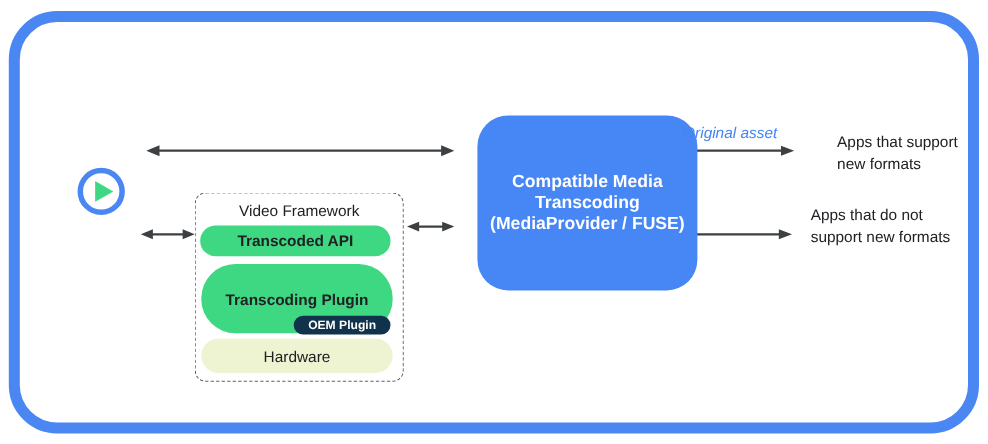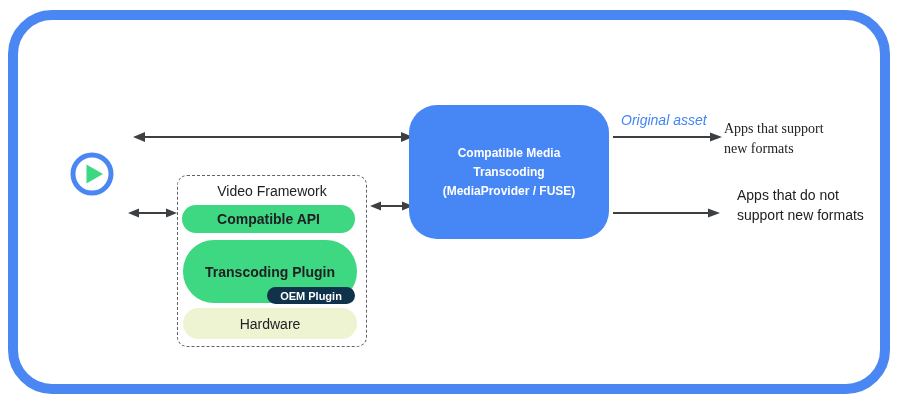--- a/index.html
+++ b/index.html
@@ -13,28 +13,28 @@
   .video-label{left:42px;top:201px;width:92px;text-align:center;font-size:14px;line-height:18px;}
   .mf-box{left:177px;top:175px;width:190px;height:172px;box-sizing:border-box;
           border:1.5px dashed #5f6368;border-radius:10px;background:#ffffff;}
   .mf-title{left:177px;top:183px;width:190px;text-align:center;font-size:14px;}
   .pill{display:flex;align-items:center;justify-content:center;font-size:14px;font-weight:bold;box-sizing:border-box;}
   .pill-api{left:182px;top:205px;width:173px;height:28px;border-radius:14px;background:#3ed883;}
   .pill-service{left:183px;top:240px;width:174px;height:63px;border-radius:31px;background:#3ed883;}
   .pill-oem{left:267px;top:287px;width:88px;height:17px;border-radius:9px;background:#10324b;
             color:#ffffff;font-size:11px;}
   .pill-hw{left:183px;top:308px;width:174px;height:31px;border-radius:16px;background:#eef3d2;font-weight:normal;}
-  .transcoder{left:409px;top:105px;width:200px;height:134px;border-radius:28px;background:#4786f5;
+  .transcoder{left:434px;top:105px;width:200px;height:159px;border-radius:28px;background:#4786f5;
               display:flex;align-items:center;justify-content:center;text-align:center;
-              color:#ffffff;font-weight:bold;font-size:12px;line-height:19px;}
+              color:#ffffff;font-weight:bold;font-size:16px;line-height:19px;}
   .asset-label{font-size:14px;color:#4285f4;}
   .orig-label{left:621px;top:112px;font-style:italic;}
   .trans-label{left:621px;top:217px;}
   .apps{font-size:14px;line-height:20px;}
-  .apps-1{left:724px;top:119px;font-family:Liberation Serif, serif;}
+  .apps-1{left:761px;top:119px;}
   .apps-2{left:737px;top:185px;}
   .arrow line{stroke:#3c4043;stroke-width:2;}
   .arrow polygon{fill:#3c4043;}
 </style>
 </head>
 <body>
 
 <div class="stage">
 
   <div class="frame abs"></div>
@@ -63,21 +63,21 @@
     <line x1="0" y1="8" x2="98" y2="8"></line>
     <polygon points="109,8 97,3.5 97,12.5"></polygon>
   </svg>
   <svg class="abs arrow" style="left:613px;top:205px" width="107" height="16" viewBox="0 0 107 16">
     <line x1="0" y1="8" x2="96" y2="8"></line>
     <polygon points="107,8 95,3.5 95,12.5"></polygon>
   </svg>
 
   <div class="abs mf-box"></div>
   <div class="abs mf-title">Video Framework</div>
-  <div class="abs pill pill-api">Compatible API</div>
+  <div class="abs pill pill-api">Transcoded API</div>
   <div class="abs pill pill-service">Transcoding Plugin</div>
   <div class="abs pill pill-hw">Hardware</div>
   <div class="abs pill pill-oem">OEM Plugin</div>
 
   <div class="abs transcoder pre">Compatible Media
 Transcoding
 (MediaProvider / FUSE)</div>
 
   <div class="abs asset-label orig-label">Original asset</div>
   <div class="abs apps apps-1 pre">Apps that support

